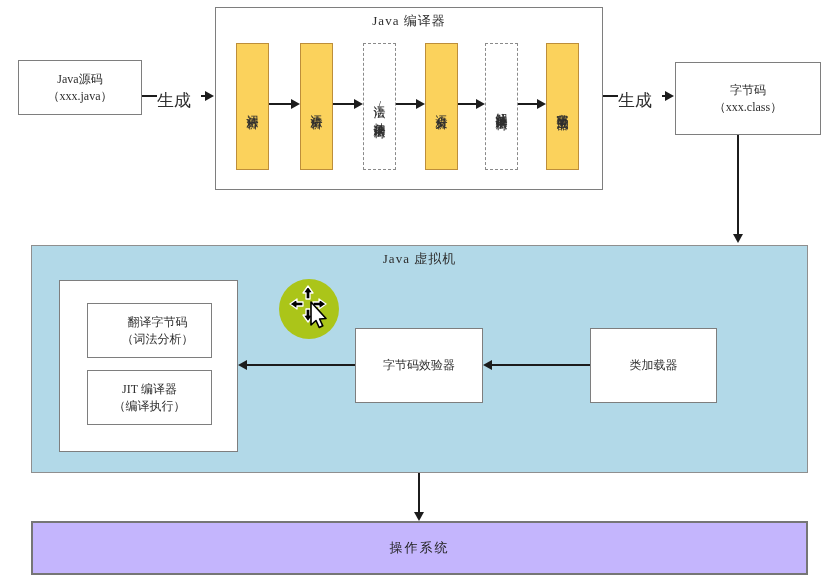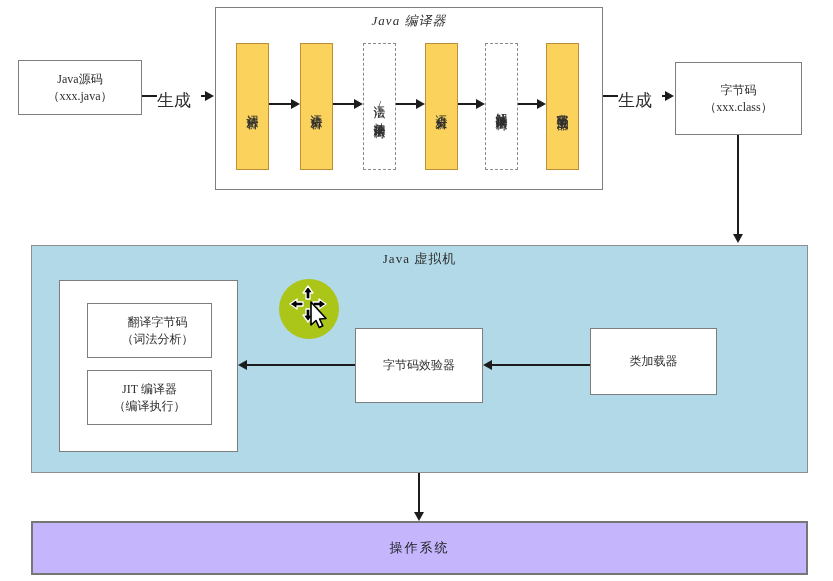--- a/index.html
+++ b/index.html
@@ -44,21 +44,21 @@
     <div>（xxx.java）</div>
   </div>
 
   <div>
     <div class="hline" style="left:142px;top:95px;width:64px;"></div>
     <div class="head-right" style="left:205px;top:91px;"></div>
     <div class="flow-label" style="left:157px;top:89px;">生成</div>
   </div>
 
   <div class="outer-frame" style="left:215px;top:7px;width:388px;height:183px;"></div>
-  <div class="frame-title" style="left:215px;top:12px;width:388px;font-style:italic;">Java 编译器</div>
+  <div class="frame-title" style="left:215px;top:12px;width:388px;">Java 编译器</div>
 
   <div class="stage solid" style="left:236px;top:43px;">词法分析</div>
   <div class="stage solid" style="left:300px;top:43px;">语法分析</div>
   <div class="stage dashed" style="left:363px;top:43px;">语法/抽象语法树</div>
   <div class="stage solid" style="left:425px;top:43px;">语义分析</div>
   <div class="stage dashed" style="left:485px;top:43px;">注解抽象语法树</div>
   <div class="stage solid" style="left:546px;top:43px;">字节码生成器</div>
 
   <div>
     <div class="hline" style="left:269px;top:103px;width:22px;"></div>
@@ -80,21 +80,21 @@
     <div class="hline" style="left:518px;top:103px;width:19px;"></div>
     <div class="head-right" style="left:537px;top:99px;"></div>
   </div>
 
   <div>
     <div class="hline" style="left:603px;top:95px;width:63px;"></div>
     <div class="head-right" style="left:665px;top:91px;"></div>
     <div class="flow-label" style="left:618px;top:89px;">生成</div>
   </div>
 
-  <div class="box" style="left:675px;top:62px;width:127px;height:73px;">
+  <div class="box" style="left:675px;top:62px;width:146px;height:73px;">
     <div>字节码</div>
     <div>（xxx.class）</div>
   </div>
 
   <div>
     <div class="vline" style="left:737px;top:135px;height:100px;"></div>
     <div class="head-down" style="left:733px;top:234px;"></div>
   </div>
 
   <div class="jvm"></div>
@@ -107,21 +107,21 @@
   </div>
   <div class="box" style="left:355px;top:328px;width:128px;height:75px;">
     <div>字节码效验器</div>
   </div>
 
   <div class="box" style="left:87px;top:370px;width:125px;height:55px;">
     <div>JIT 编译器</div>
     <div>（编译执行）</div>
   </div>
 
-  <div class="box" style="left:590px;top:328px;width:127px;height:67px;">
+  <div class="box" style="left:590px;top:328px;width:127px;height:75px;">
     <div>类加载器</div>
   </div>
 
   <div>
     <div class="head-left" style="left:483px;top:360px;"></div>
     <div class="hline" style="left:492px;top:364px;width:98px;"></div>
   </div>
 
   <div>
     <div class="head-left" style="left:238px;top:360px;"></div>

